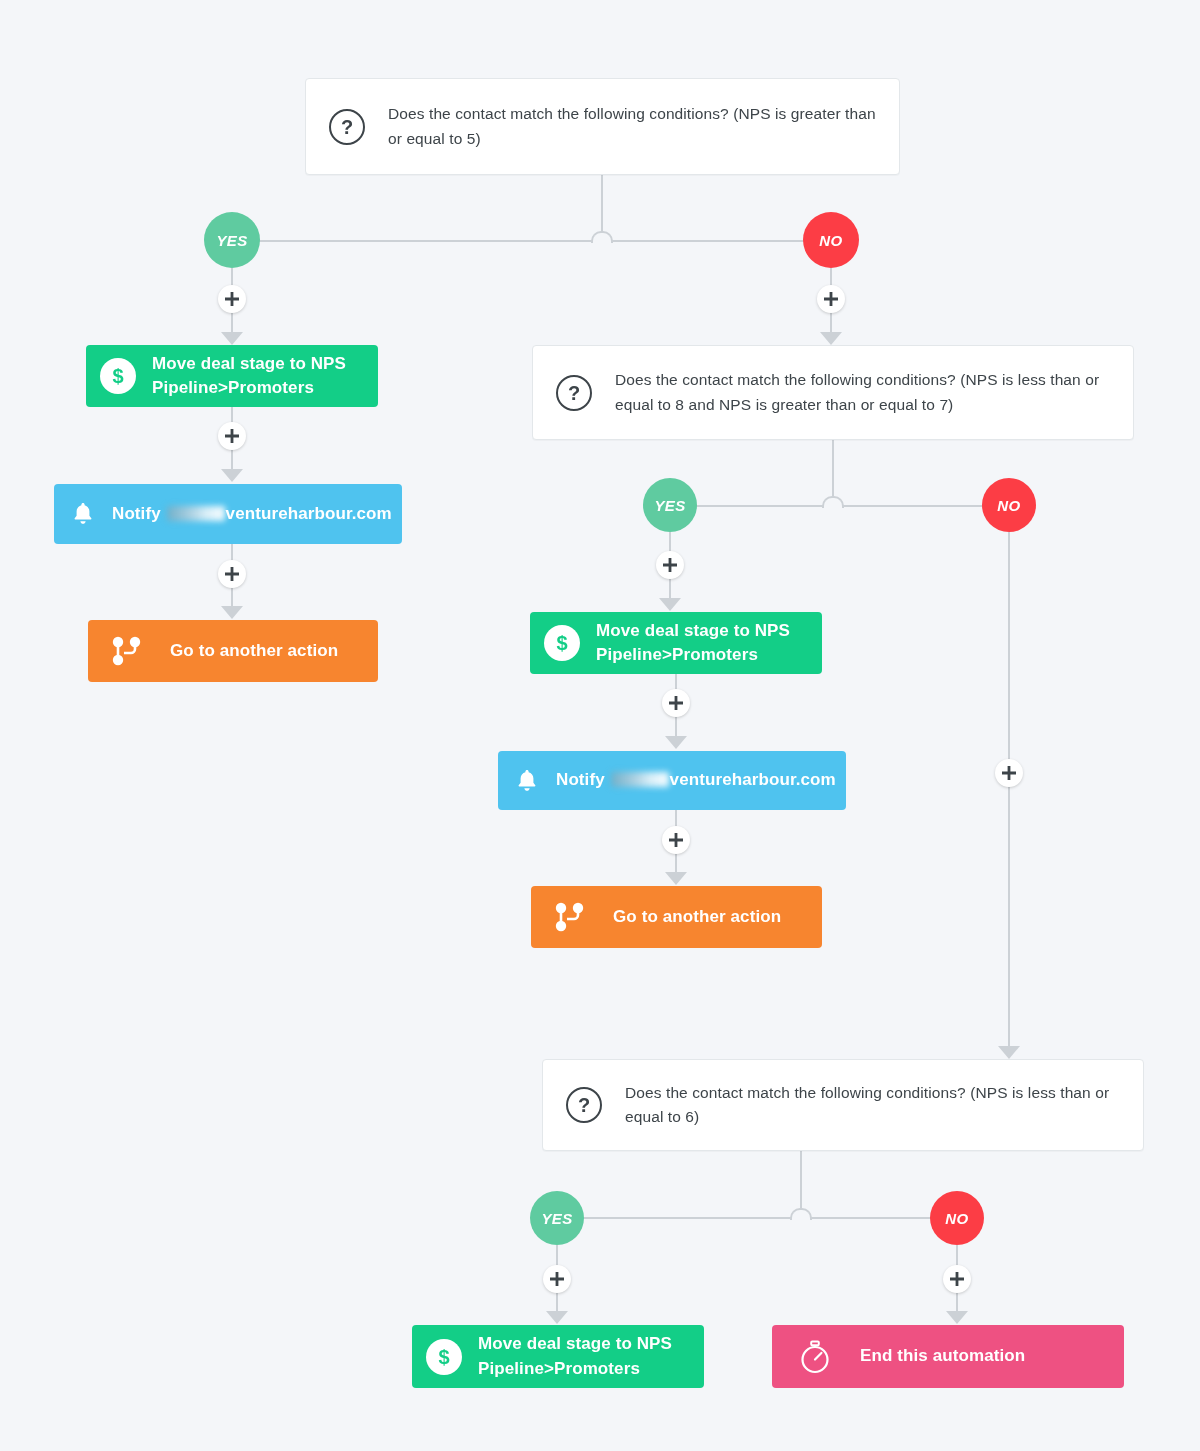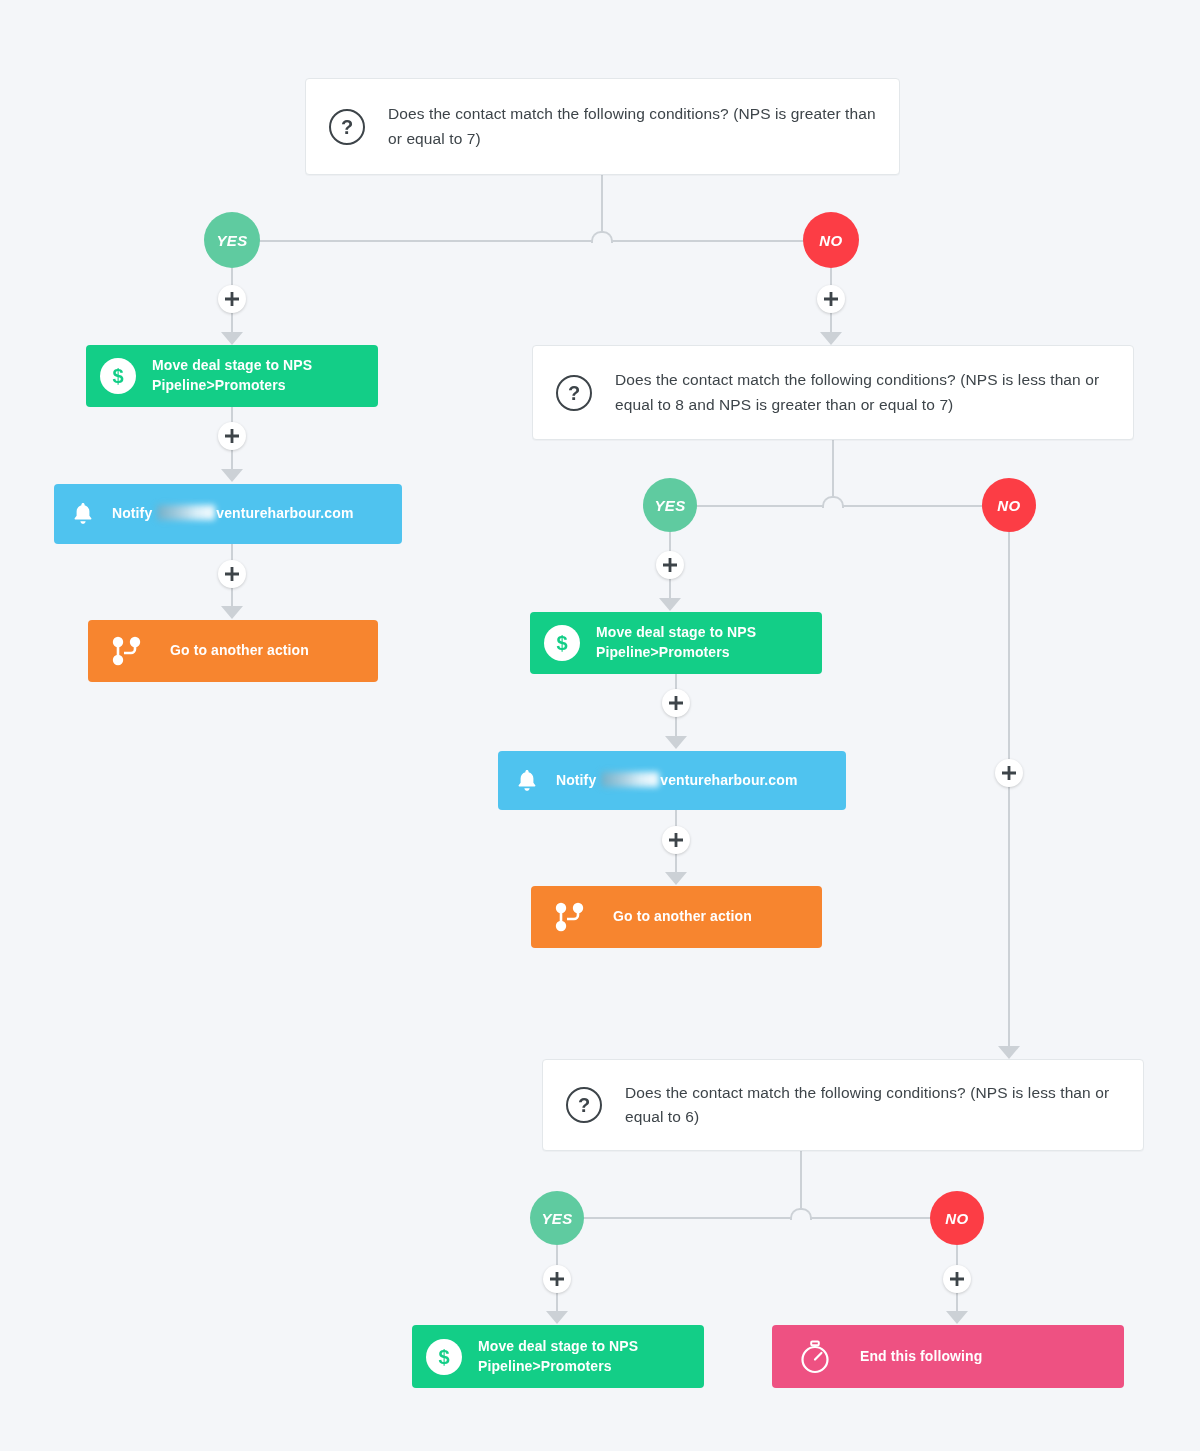--- a/index.html
+++ b/index.html
@@ -80,21 +80,21 @@
     display: flex; align-items: center;
     z-index: 3;
     cursor: pointer;
   }
   .act-icon {
     flex: 0 0 auto;
     display: flex; align-items: center; justify-content: center;
   }
   .act-label {
     color: #ffffff;
-    font-size: 14px;
+    font-size: 17px;
     font-weight: bold;
     line-height: 1.42;
     letter-spacing: .1px;
   }
 
   
   .badge {
     position: absolute;
     border-radius: 50%;
     display: flex; align-items: center; justify-content: center;
@@ -126,21 +126,21 @@
 
 <div id="canvas">
 
   <div class="cond-card" style="left:305px; top:78px; width:595px; height:97px;">
     <span class="cond-icon">
       <svg width="38" height="38" viewBox="0 0 38 38">
         <circle cx="19" cy="19" r="17" fill="none" stroke="#3d4449" stroke-width="2"></circle>
         <text x="19" y="26" text-anchor="middle" font-family="Liberation Sans, sans-serif" font-size="20" font-weight="bold" fill="#3d4449">?</text>
       </svg>
     </span>
-    <span class="cond-text">Does the contact match the following conditions? (NPS is greater than or equal to 7)</span>
+    <span class="cond-text">Does the contact match the following conditions? (NPS is greater than or equal to 5)</span>
   </div>
 
   <div class="vline" style="left:601px; top:175px; height:56px;"></div>
 
   <div class="corner tl" style="left:591px; top:231px; width:12px; height:12px;"></div>
   <div class="hline" style="left:255px; top:240px; width:338px;"></div>
   <div class="corner tr" style="left:601px; top:231px; width:12px; height:12px;"></div>
   <div class="hline" style="left:611px; top:240px; width:197px;"></div>
 
   <div class="badge" style="left:204px; top:212px; width:56px; height:56px; background:#5fcba0;">
@@ -359,16 +359,16 @@
 
   <div class="act-card" style="left:772px; top:1325px; width:352px; height:63px; background:#ee5182; padding:0 24px;">
     <span class="act-icon" style="width:38px;height:38px;margin-right:26px;">
       <svg width="38" height="38" viewBox="0 0 38 38">
         <circle cx="19" cy="21.5" r="12.5" fill="none" stroke="#ffffff" stroke-width="2.2"></circle>
         <rect x="15.2" y="3.6" width="7.6" height="3.6" rx="1" fill="none" stroke="#ffffff" stroke-width="2"></rect>
         <path d="M19 7.2v1.8" stroke="#ffffff" stroke-width="2"></path>
         <path d="M19 21.5l6.4-6.6" stroke="#ffffff" stroke-width="2.2" stroke-linecap="round"></path>
       </svg>
     </span>
-    <span class="act-label">End this following</span>
+    <span class="act-label">End this automation</span>
   </div>
 
 </div>
 
 </body></html>

